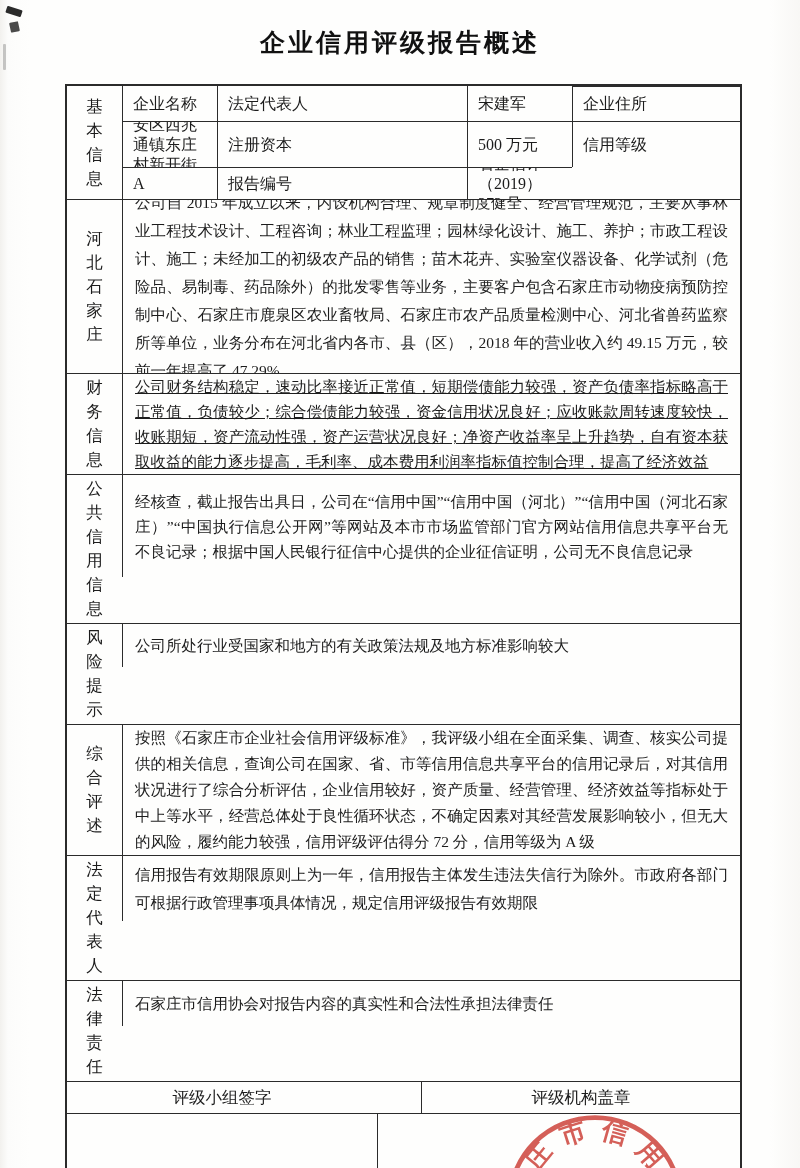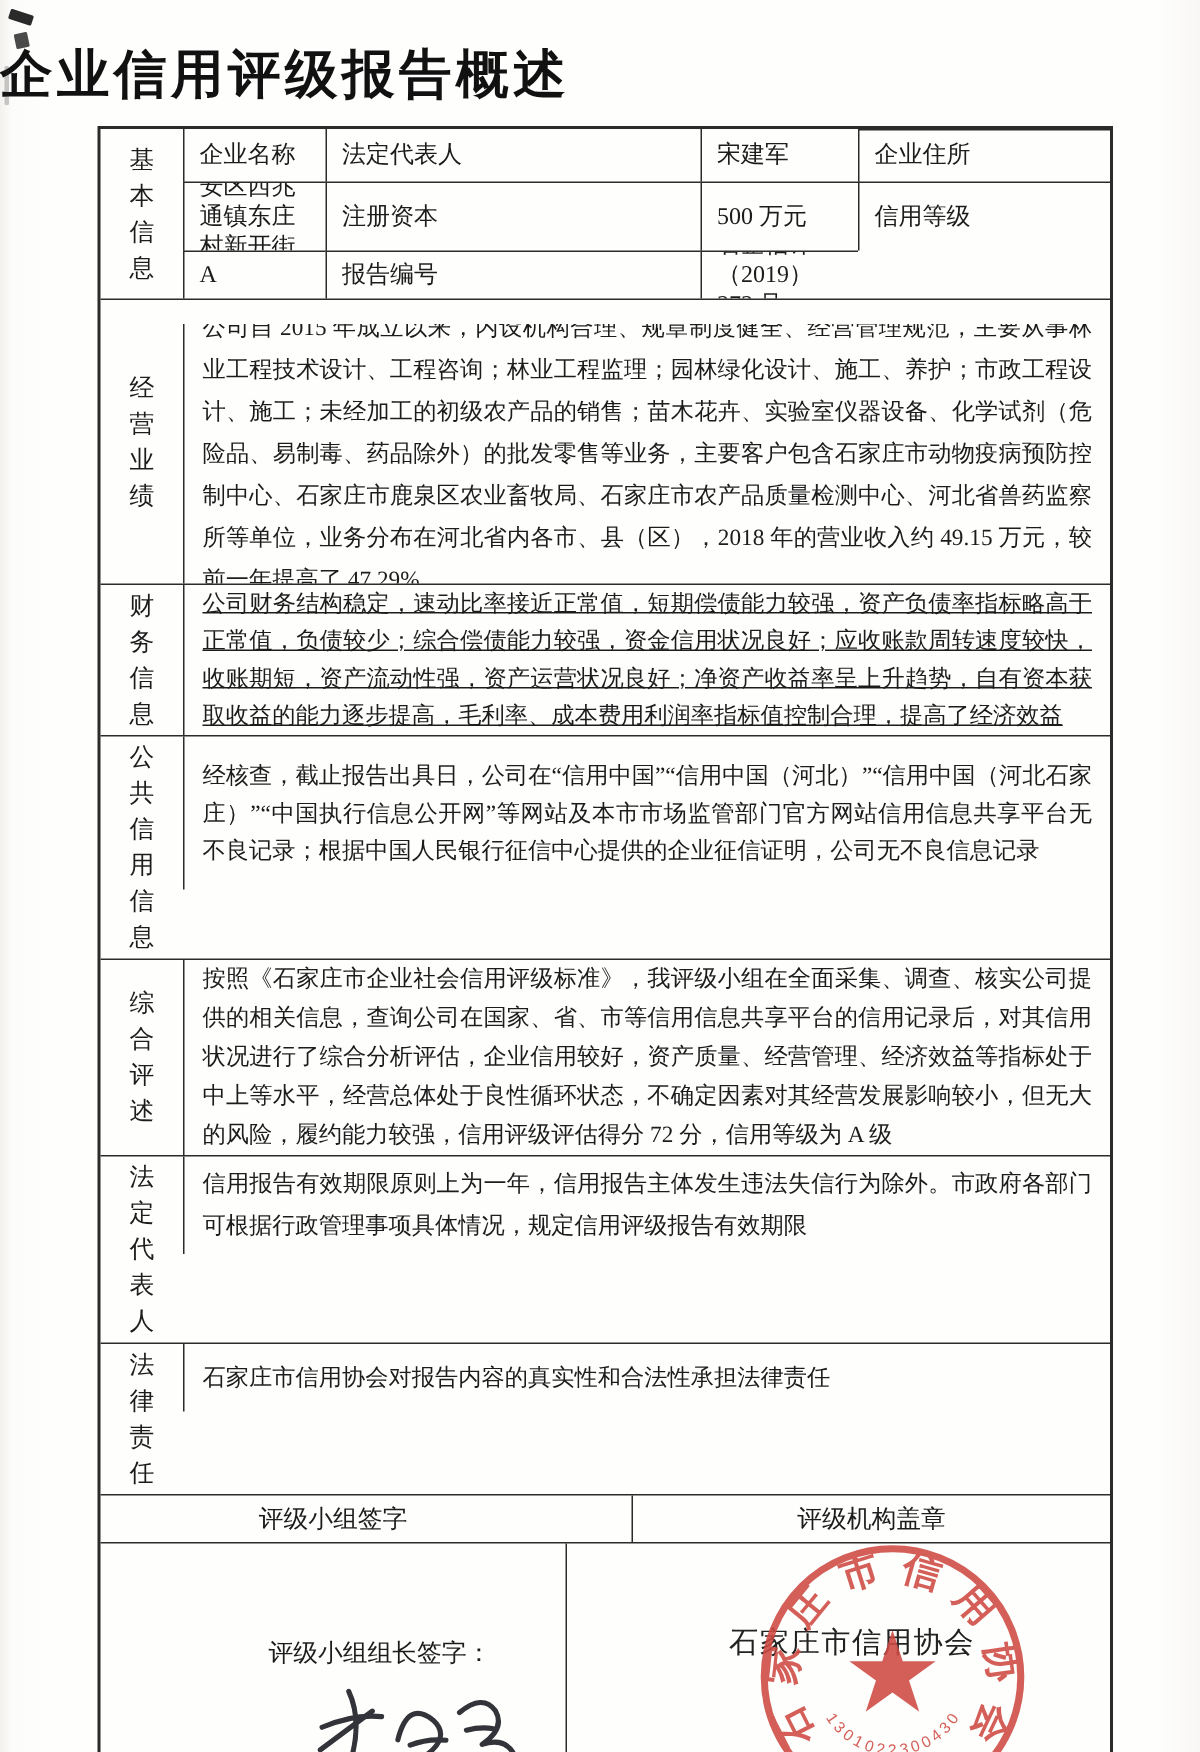--- a/index.html
+++ b/index.html
@@ -6,42 +6,42 @@
   html,body { background:#ffffff; }
   body { width:800px; height:1168px; position:relative; overflow:hidden;
          font-family:"Liberation Serif","DejaVu Serif",serif; color:#1c1c1c;
          background:linear-gradient(90deg,#f2f1ee 0px,#fcfcfb 8px,#fefefd 30px,#fefefd 770px,#f8f7f5 800px); }
 
   .artifact { position:absolute; background:#2a2a2a; border-radius:1px; }
   .a1 { left:6px; top:8px; width:16px; height:7px; transform:rotate(18deg); }
   .a2 { left:10px; top:22px; width:9px; height:10px; transform:rotate(-12deg); opacity:.85; }
   .a3 { left:3px; top:44px; width:3px; height:26px; opacity:.25; }
 
-  .page-title { text-align:left; margin-top:26px; font-size:35px; font-weight:bold;
+  .page-title { text-align:center; margin-top:26px; font-size:25px; font-weight:bold;
                 letter-spacing:3px; color:#111;
                 font-family:Liberation Sans, sans-serif; }
 
   .doc-table { position:absolute; left:65px; top:84px; width:677px; border:2px solid #2b2b2b; }
 
   .sec { display:flex; border-top:1.5px solid #2b2b2b; }
   .sec:first-child { border-top:none; }
   .sec-label { width:55px; flex:0 0 55px; display:flex; align-items:center; justify-content:center;
                text-align:center; font-size:16.5px; line-height:24px; padding:2px 16px; }
   .sec-body { flex:1; border-left:1.5px solid #2b2b2b; display:flex; align-items:center;
               padding:3px 12px; overflow:hidden; }
   .sec-body p { font-size:15.5px; text-align:justify; text-justify:inter-ideograph; width:100%; }
 
   
   .basic-grid { flex:1; display:grid; grid-template-columns:95px 250px 105px 1fr;
                 grid-template-rows:35px 46px 32px; }
   .basic-grid > div { border-left:1.5px solid #2b2b2b; display:flex; align-items:center;
                       padding:2px 10px; font-size:16px; overflow:hidden; line-height:20px; }
   .basic-grid > div.rtop { border-top:1.5px solid #2b2b2b; }
 
-  .h173 { height:173px;margin-top:16px; } .h100 { height:100px;text-decoration:underline; } .h102 { height:102px; }
+  .h173 { height:173px; } .h100 { height:100px;text-decoration:underline; } .h102 { height:102px; }
   .h43 { height:43px; }   .h130 { height:130px; } .h65 { height:65px; }
   .h45 { height:45px; }
   .lh28 p { line-height:28px; } .lh25 p { line-height:25px; } .lh26 p { line-height:26px; }
 
   
   .sig-header { display:grid; grid-template-columns:310px 1fr; border-top:1.5px solid #2b2b2b;text-align:right; }
   .sig-header > div { height:31px; display:flex; align-items:center; justify-content:center;
                       font-size:16.5px; }
   .sig-header > div:last-child { border-left:1.5px solid #2b2b2b;margin-left:44px; }
   .sig-content { display:grid; grid-template-columns:310px 1fr; border-top:1.5px solid #2b2b2b; }
@@ -82,40 +82,46 @@
       <div class="rtop">500 万元</div>
 
       <div class="rtop">信用等级</div>
       <div class="rtop">A</div>
       <div class="rtop">报告编号</div>
       <div class="rtop">石企信评（2019）373 号</div>
     </div>
   </div>
 
   <div class="sec">
-    <div class="sec-label">经营业绩</div>
+    <div class="sec-label">河北石家庄</div>
     <div class="sec-body h173 lh28">
         <p>公司自 2015 年成立以来，内设机构合理、规章制度健全、经营管理规范，主要从事林业工程技术设计、工程咨询；林业工程监理；园林绿化设计、施工、养护；市政工程设计、施工；未经加工的初级农产品的销售；苗木花卉、实验室仪器设备、化学试剂（危险品、易制毒、药品除外）的批发零售等业务，主要客户包含石家庄市动物疫病预防控制中心、石家庄市鹿泉区农业畜牧局、石家庄市农产品质量检测中心、河北省兽药监察所等单位，业务分布在河北省内各市、县（区），2018 年的营业收入约 49.15 万元，较前一年提高了 47.29%</p>
       </div>
   </div>
 
   <div class="sec">
     <div class="sec-label">财务信息</div>
     <div class="sec-body h100 lh25">
         <p>公司财务结构稳定，速动比率接近正常值，短期偿债能力较强，资产负债率指标略高于正常值，负债较少；综合偿债能力较强，资金信用状况良好；应收账款周转速度较快，收账期短，资产流动性强，资产运营状况良好；净资产收益率呈上升趋势，自有资本获取收益的能力逐步提高，毛利率、成本费用利润率指标值控制合理，提高了经济效益</p>
       </div>
   </div>
 
   <div class="sec">
     <div class="sec-label">公共信用信息</div>
     <div class="sec-body h102 lh25">
         <p>经核查，截止报告出具日，公司在“信用中国”“信用中国（河北）”“信用中国（河北石家庄）”“中国执行信息公开网”等网站及本市市场监管部门官方网站信用信息共享平台无不良记录；根据中国人民银行征信中心提供的企业征信证明，公司无不良信息记录</p>
       </div>
   </div>
 
+  <div class="sec">
+    <div class="sec-label">风险提示</div>
+    <div class="sec-body h43 lh25">
+        <p>公司所处行业受国家和地方的有关政策法规及地方标准影响较大</p>
+      </div>
+  </div>
 
   <div class="sec">
     <div class="sec-label">综合评述</div>
     <div class="sec-body h130 lh26">
         <p>按照《石家庄市企业社会信用评级标准》，我评级小组在全面采集、调查、核实公司提供的相关信息，查询公司在国家、省、市等信用信息共享平台的信用记录后，对其信用状况进行了综合分析评估，企业信用较好，资产质量、经营管理、经济效益等指标处于中上等水平，经营总体处于良性循环状态，不确定因素对其经营发展影响较小，但无大的风险，履约能力较强，信用评级评估得分 72 分，信用等级为 A 级</p>
       </div>
   </div>
 
   <div class="sec">
     <div class="sec-label">法定代表人</div>

